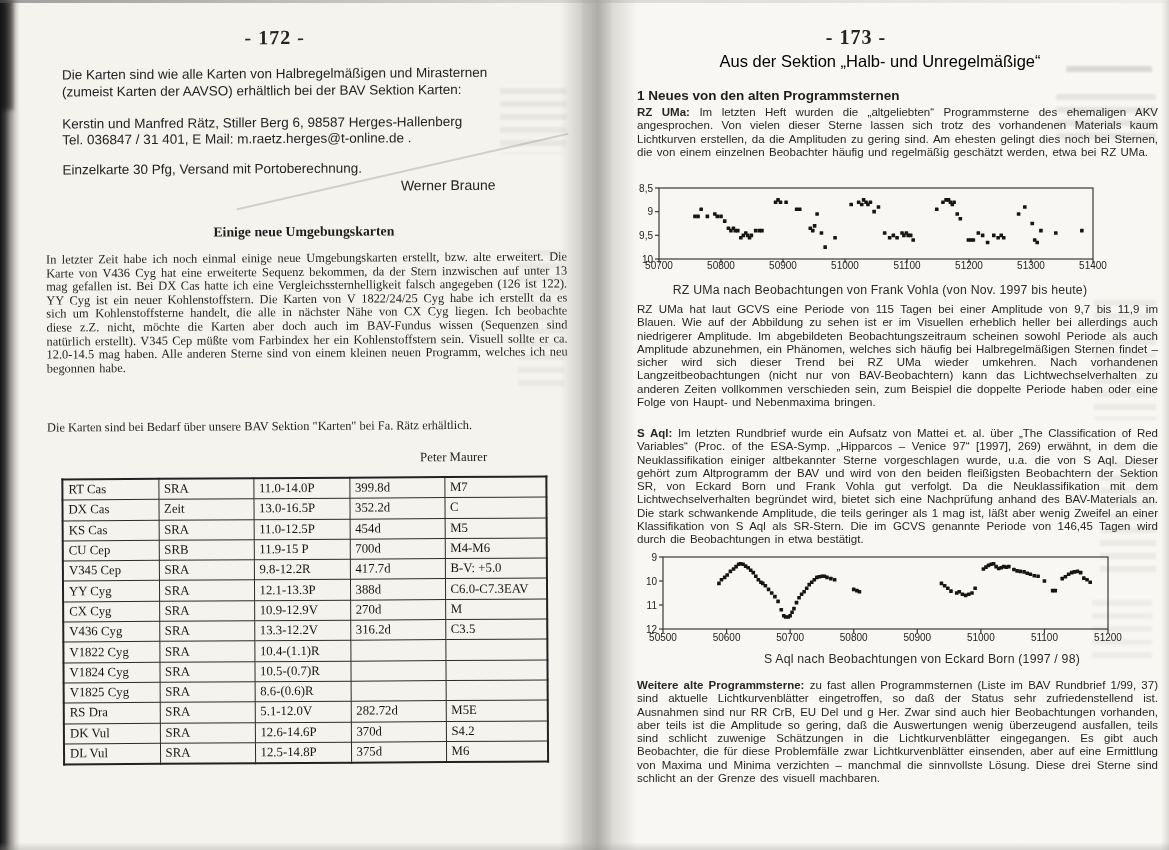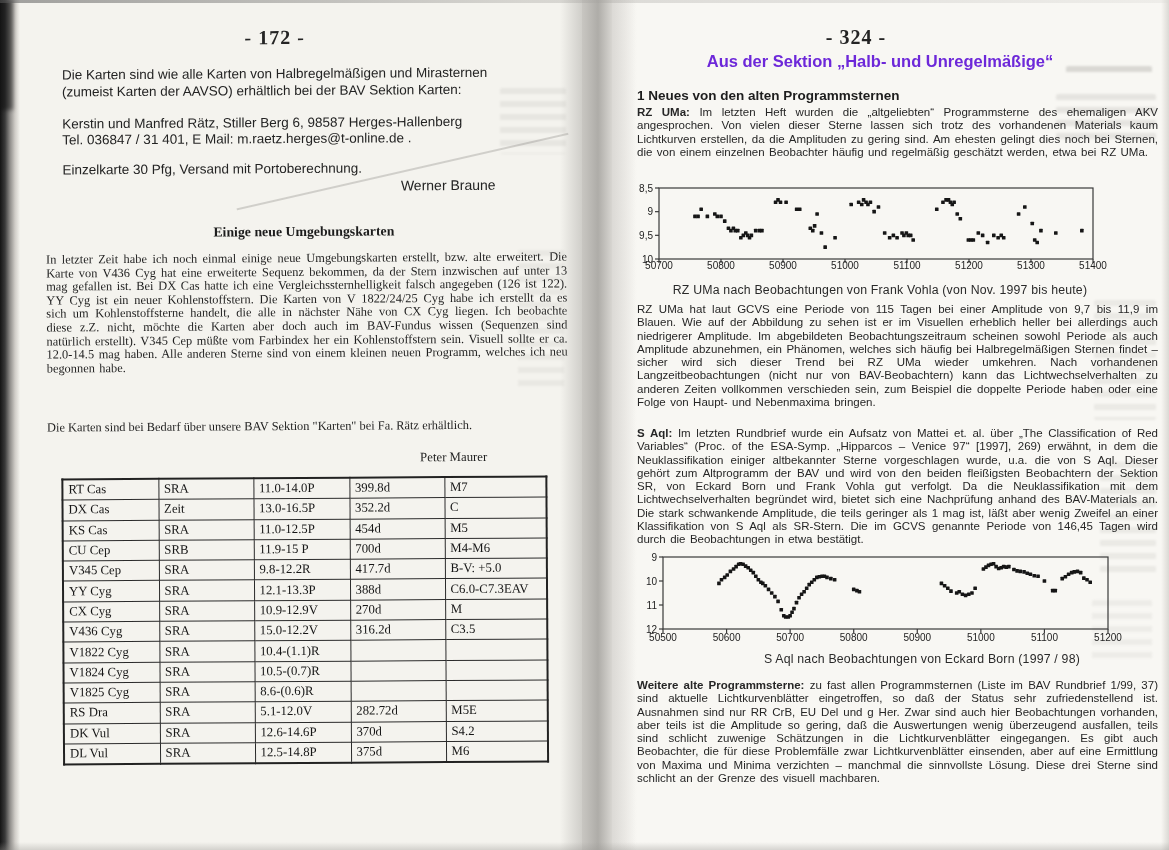--- a/index.html
+++ b/index.html
@@ -8,21 +8,21 @@
   .page{position:absolute;top:0;height:850px;}
   .page-left{left:14px;width:568px;background:linear-gradient(to right,#eceae5 0,#f4f3ee 30px,#f4f3ee 520px,#e9e7e2 560px,#ded czu0 568px);background-color:#f4f3ee;}
   .page-right{left:612px;width:557px;background:linear-gradient(to right,#eFede9 0,#f8f7f3 26px,#f8f7f3 100%);background-color:#f8f7f3;}
   .abs{position:absolute;}
   .lp{font-family:"Liberation Sans",sans-serif;font-size:13.5px;line-height:17px;color:#232323;}
   .lp-serif{font-family:"Liberation Serif",serif;font-size:12.4px;line-height:13.6px;color:#1e1e1e;}
   .just{text-align:justify;word-spacing:1.4px;}
   .rp{font-family:"Liberation Sans",sans-serif;font-size:11.5px;line-height:13.3px;color:#262626;text-align:justify;word-spacing:1.2px;}
   .pagenum{font-family:"Liberation Serif",serif;font-size:20px;font-weight:bold;letter-spacing:1px;text-align:center;color:#242424;}
   .h-serif{font-family:"Liberation Serif",serif;font-size:13.8px;font-weight:bold;text-align:center;color:#1c1c1c;}
-  .rp-title{font-family:"Liberation Sans",sans-serif;font-size:16.5px;font-weight:bold;text-align:center;color:#6d28d9;}
+  .rp-title{font-family:"Liberation Sans",sans-serif;font-size:16.5px;font-weight:normal;text-align:center;color:#000000;}
   .rp-h2{font-family:"Liberation Sans",sans-serif;font-size:13.5px;font-weight:bold;color:#1d1d1d;}
   .sig{font-family:"Liberation Sans",sans-serif;font-size:14px;color:#232323;text-align:right;}
   .sig-serif{font-family:"Liberation Serif",serif;font-size:12.8px;color:#1e1e1e;text-align:right;}
   table.startable{border-collapse:collapse;table-layout:fixed;font-family:"Liberation Serif",serif;font-size:12.8px;color:#161616;}
   table.startable td{border:1.6px solid #2b2b2b;height:19.3px;padding:0 0 0 5px;overflow:hidden;white-space:nowrap;}
   table.startable{border:2.2px solid #222;}
   .caption{font-family:"Liberation Sans",sans-serif;font-size:12.3px;color:#2a2a2a;text-align:center;letter-spacing:.2px;}
   .chart{position:absolute;}
   
   .edge-left{position:absolute;left:0;top:0;width:20px;height:850px;background:linear-gradient(to right,#141414 0,#3a3a3a 5px,#8f8d8a 10px,#cfccc7 15px,rgba(244,243,238,0) 20px);}
@@ -126,21 +126,21 @@
           <tr>
             <td>CX Cyg</td>
             <td>SRA</td>
             <td>10.9-12.9V</td>
             <td>270d</td>
             <td>M</td>
           </tr>
           <tr>
             <td>V436 Cyg</td>
             <td>SRA</td>
-            <td>15.0-12.2V</td>
+            <td>13.3-12.2V</td>
             <td>316.2d</td>
             <td>C3.5</td>
           </tr>
           <tr>
             <td>V1822 Cyg</td>
             <td>SRA</td>
             <td>10.4-(1.1)R</td>
             <td></td>
             <td></td>
           </tr>
@@ -178,21 +178,21 @@
             <td>12.5-14.8P</td>
             <td>375d</td>
             <td>M6</td>
           </tr>
         </tbody>
     </table>
 
     <div class="crease"></div>
   </div>
 
-  <div class="abs pagenum" style="left:776px;top:26px;width:160px;">-  324  -</div>
+  <div class="abs pagenum" style="left:776px;top:26px;width:160px;">-  173  -</div>
 
   <div class="abs rp-title" style="left:620px;top:52px;width:520px;">Aus der Sektion „Halb- und Unregelmäßige“</div>
 
   <div class="abs rp-h2" style="left:637px;top:88px;width:520px;">1  Neues von den alten Programmsternen</div>
 
   <div class="abs rp" style="left:637px;top:106px;width:521px;">
     <b>RZ UMa:</b><span> Im letzten Heft wurden die „altgeliebten“ Programmsterne des ehemaligen AKV angesprochen. Von vielen dieser Sterne lassen sich trotz des vorhandenen Materials kaum Lichtkurven erstellen, da die Amplituden zu gering sind. Am ehesten gelingt dies noch bei Sternen, die von einem einzelnen Beobachter häufig und regelmäßig geschätzt werden, etwa bei RZ UMa.</span>
   </div>
 
   <div class="chart" id="chart-0" style="left: 622px; top: 180px;"><svg width="545" height="100">

